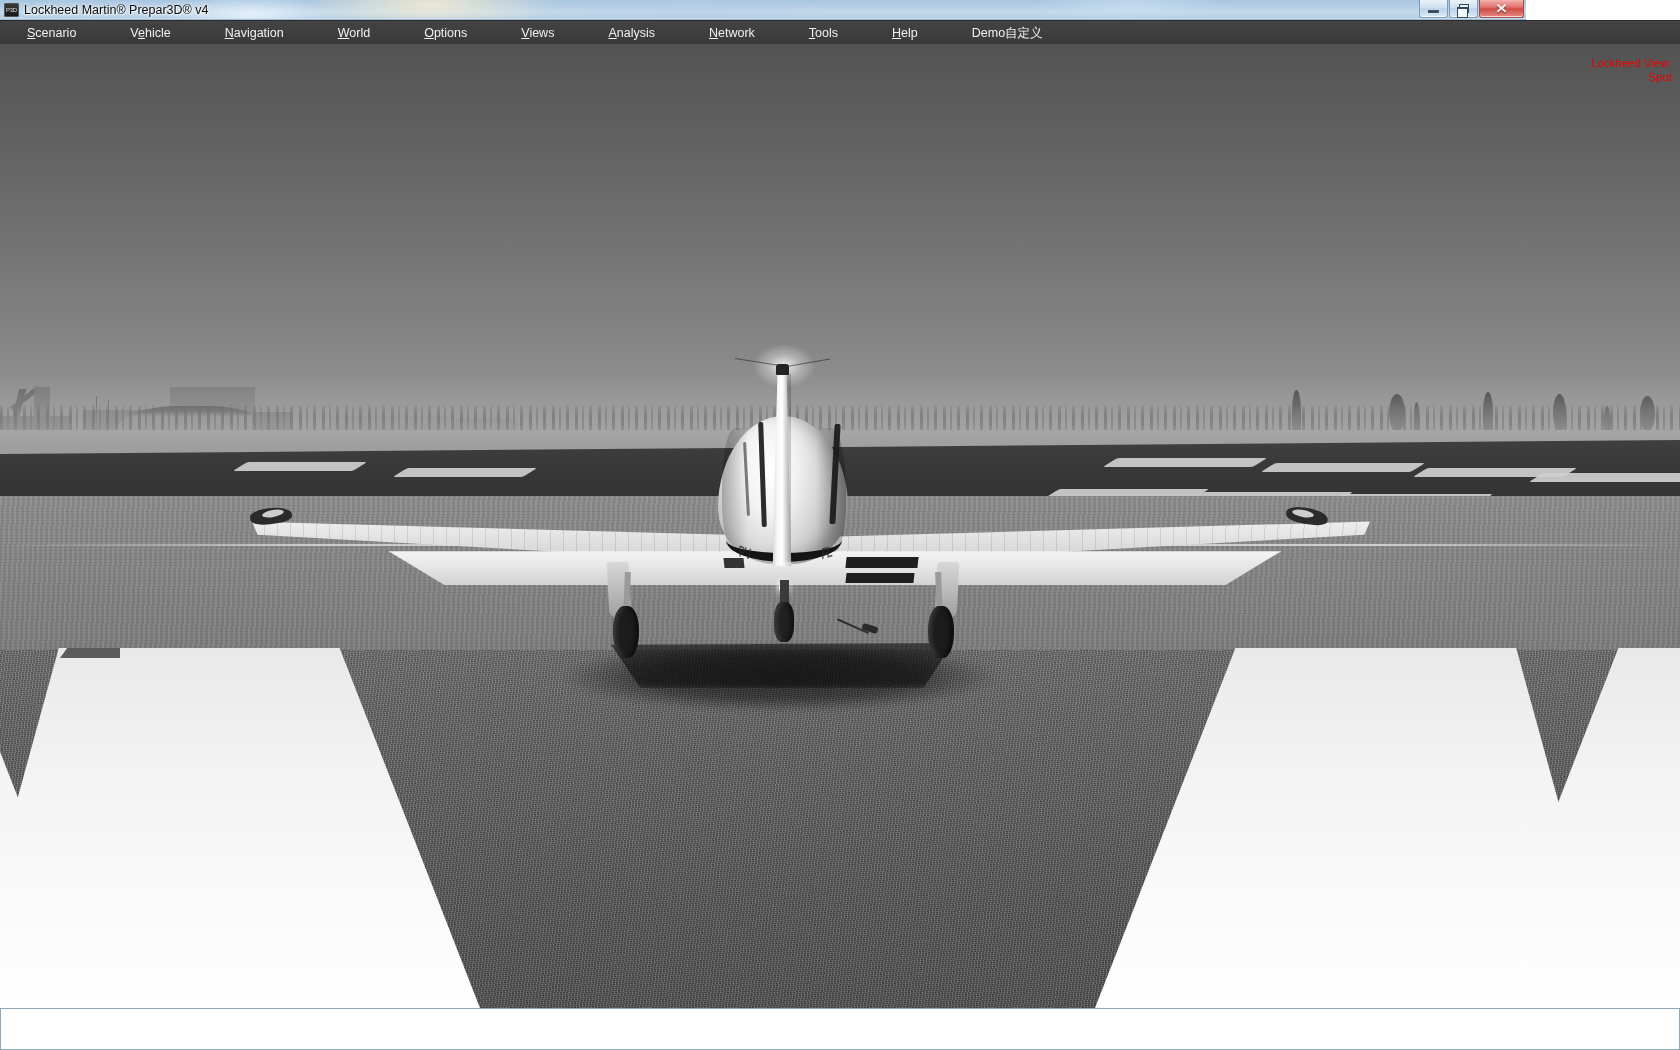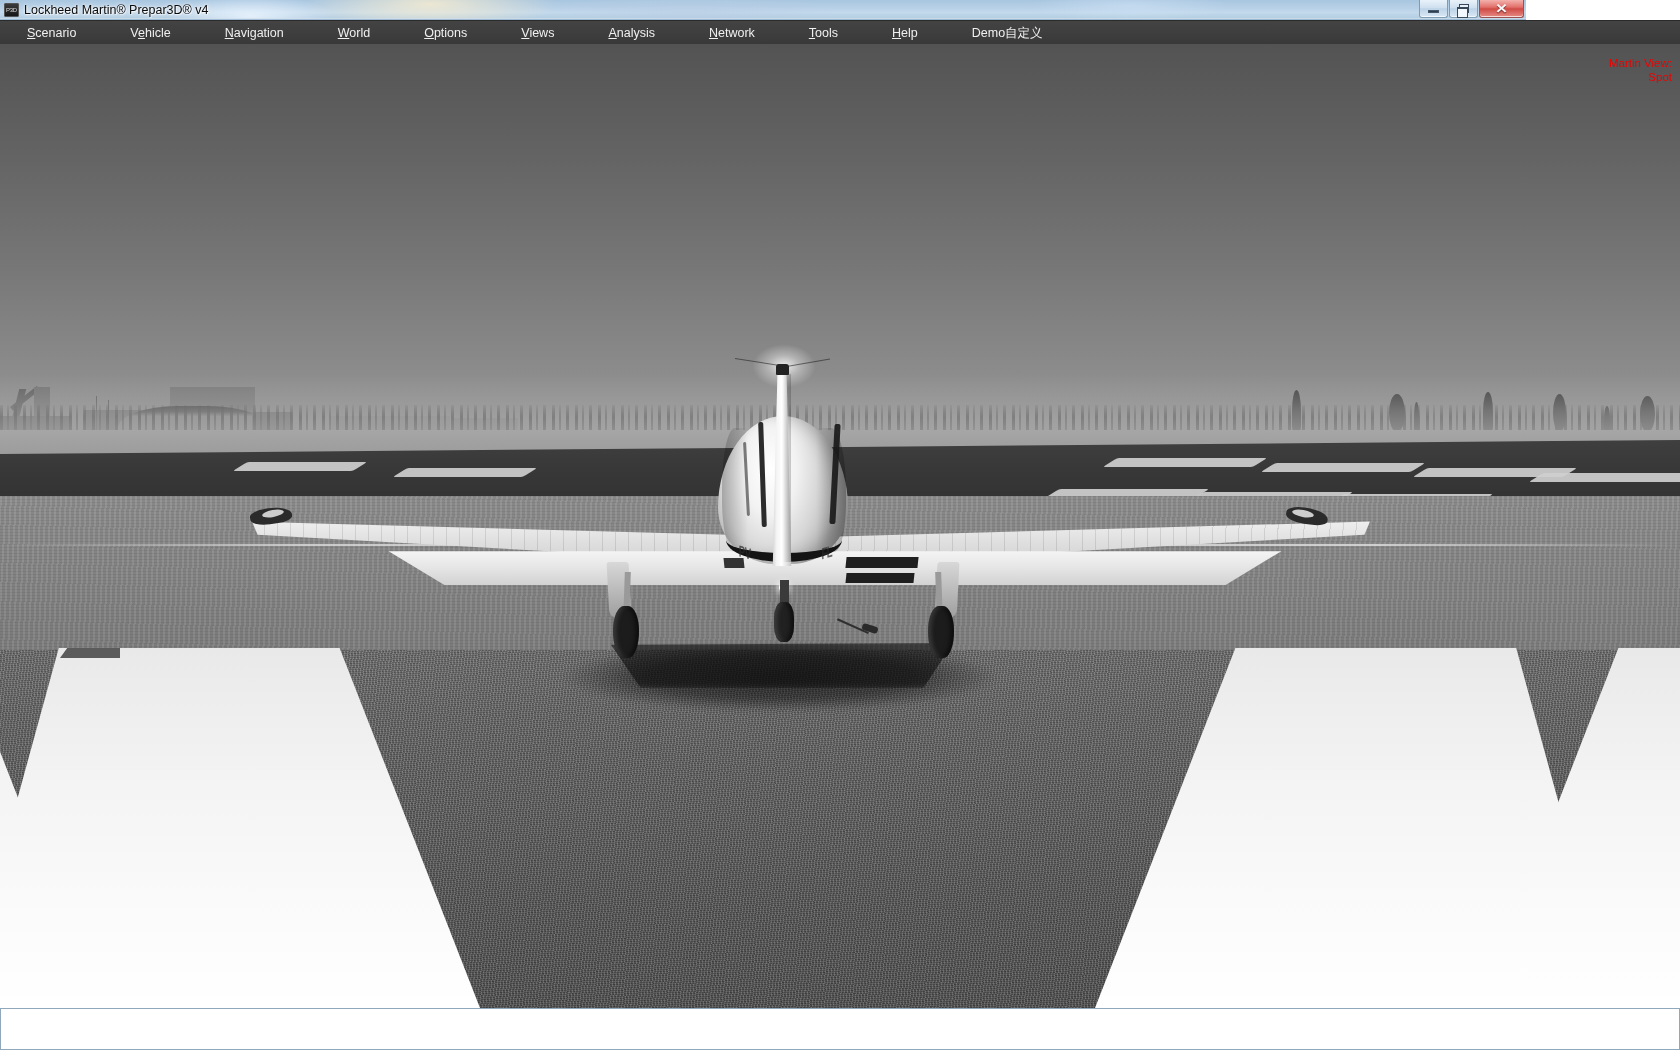--- a/index.html
+++ b/index.html
@@ -546,21 +546,21 @@
       <div class="gear-strut" id="strut-nose"></div>
       <div class="wheel" id="wheel-left"></div>
       <div class="wheel" id="wheel-right"></div>
       <div class="wheel" id="wheel-nose"></div>
 
       <div id="tail-rod"></div>
       <div id="tail-rod-tip"></div>
     </div>
 
     <div id="view-overlay">
-      <div>Martin View:</div>
+      <div>Lockheed View:</div>
       <div>Spot</div>
     </div>
 
   </div>
 
   <div id="status-bar">
     <div id="status-text"></div>
   </div>
 
 </div>

